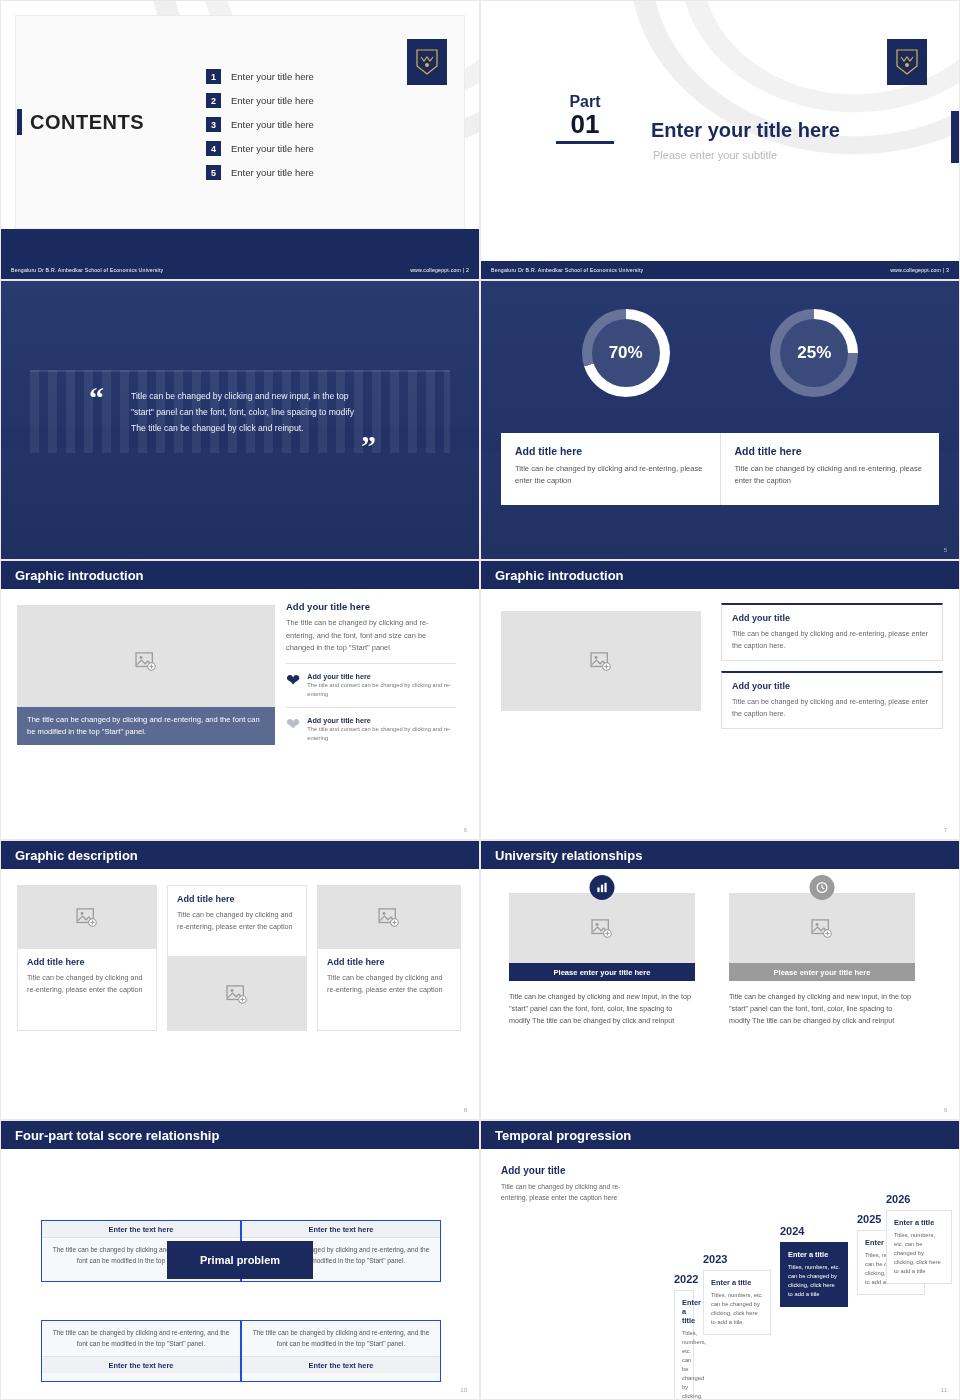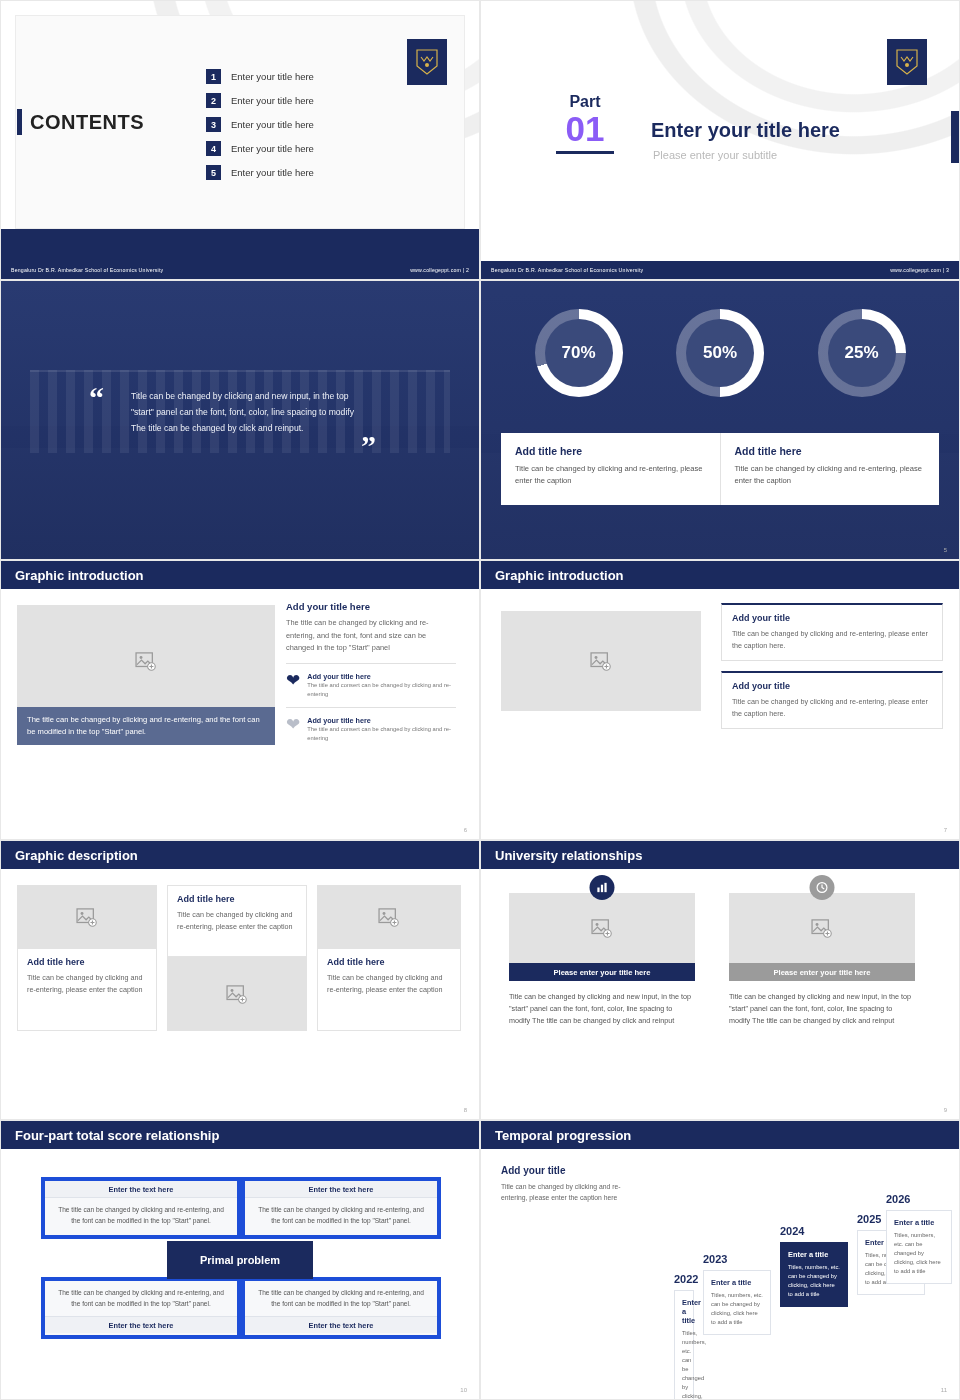--- a/index.html
+++ b/index.html
@@ -82,21 +82,21 @@
   }
 
   
   .s3-right-accent {
     position: absolute; right: 0; top: 110px; width: 8px; height: 52px; background: #1b2a5e;
   }
   .s3-part {
     position: absolute; left: 75px; top: 92px; text-align: center;
   }
   .s3-part-label { font-size: 16px; font-weight: bold; color: #1b2a5e; }
-  .s3-part-num { font-size: 35px; font-weight: bold; color: #8b5cf6; line-height: 1.05; }
+  .s3-part-num { font-size: 26px; font-weight: bold; color: #0f172a; line-height: 1.05; }
   .s3-underline { width: 58px; height: 3px; background: #1b2a5e; margin-top: 3px; }
   .s3-title { position: absolute; left: 170px; top: 118px; font-size: 20px; font-weight: bold; color: #1b2a5e; }
   .s3-sub { position: absolute; left: 172px; top: 148px; font-size: 11px; color: #b9b9b9; }
 
   
   .s4 { background: #22336b; }
   .s4-photo {
     position: absolute; inset: 0;
     background:
       linear-gradient(180deg, rgba(34,51,107,.88), rgba(28,43,93,.95)),
@@ -172,21 +172,21 @@
     width: 25px; height: 25px; border-radius: 50%;
     display: flex; align-items: center; justify-content: center;
     color: #fff; font-size: 11px;
   }
   .s9-bar { height: 18px; color: #fff; font-size: 7.6px; font-weight: bold;
             display: flex; align-items: center; justify-content: center; }
   .s9-p { font-size: 7.2px; color: #555; line-height: 1.65; margin-top: 10px; }
 
   
   .s10-cell {
-    position: absolute; background: #f7f8fa; border: 4px solid #1d4ed8;
+    position: absolute; background: #f7f8fa; border: 1px solid #1d4ed8; margin-top: 43px;
   }
   .s10-head {
     height: 17px; background: #eff1f5; border-bottom: 1px solid #dfe3ea;
     display: flex; align-items: center; justify-content: center;
     font-size: 7.4px; font-weight: bold; color: #1b2a5e;
   }
   .s10-body { padding: 7px 8px; font-size: 6.6px; color: #555; line-height: 1.6; text-align: center; }
   .s10-center {
     position: absolute; left: 166px; top: 120px; width: 146px; height: 38px;
     background: #1b2a5e; color: #fff; font-size: 11px; font-weight: bold;
@@ -302,23 +302,20 @@
     <div class="s4-q2">”</div>
   </div>
 
   <div class="slide s5">
     <div class="s5-photo"></div>
 
     <div class="donuts">
       <div class="donut" style="background: conic-gradient(#ffffff 0% 70%, rgba(255,255,255,.30) 70% 100%);">
         <div class="inner">70%</div>
       </div>
-      <div class="donut" style="background: conic-gradient(#ffffff 0% 50%, rgba(255,255,255,.30) 50% 100%);">
-        <div class="inner">50%</div>
-      </div>
       <div class="donut" style="background: conic-gradient(#ffffff 0% 25%, rgba(255,255,255,.30) 25% 100%);">
         <div class="inner">25%</div>
       </div>
     </div>
 
     <div class="s5-cards">
       <div class="s5-card">
         <h4>Add title here</h4>
         <p>Title can be changed by clicking and re-entering, please enter the caption</p>
       </div>

